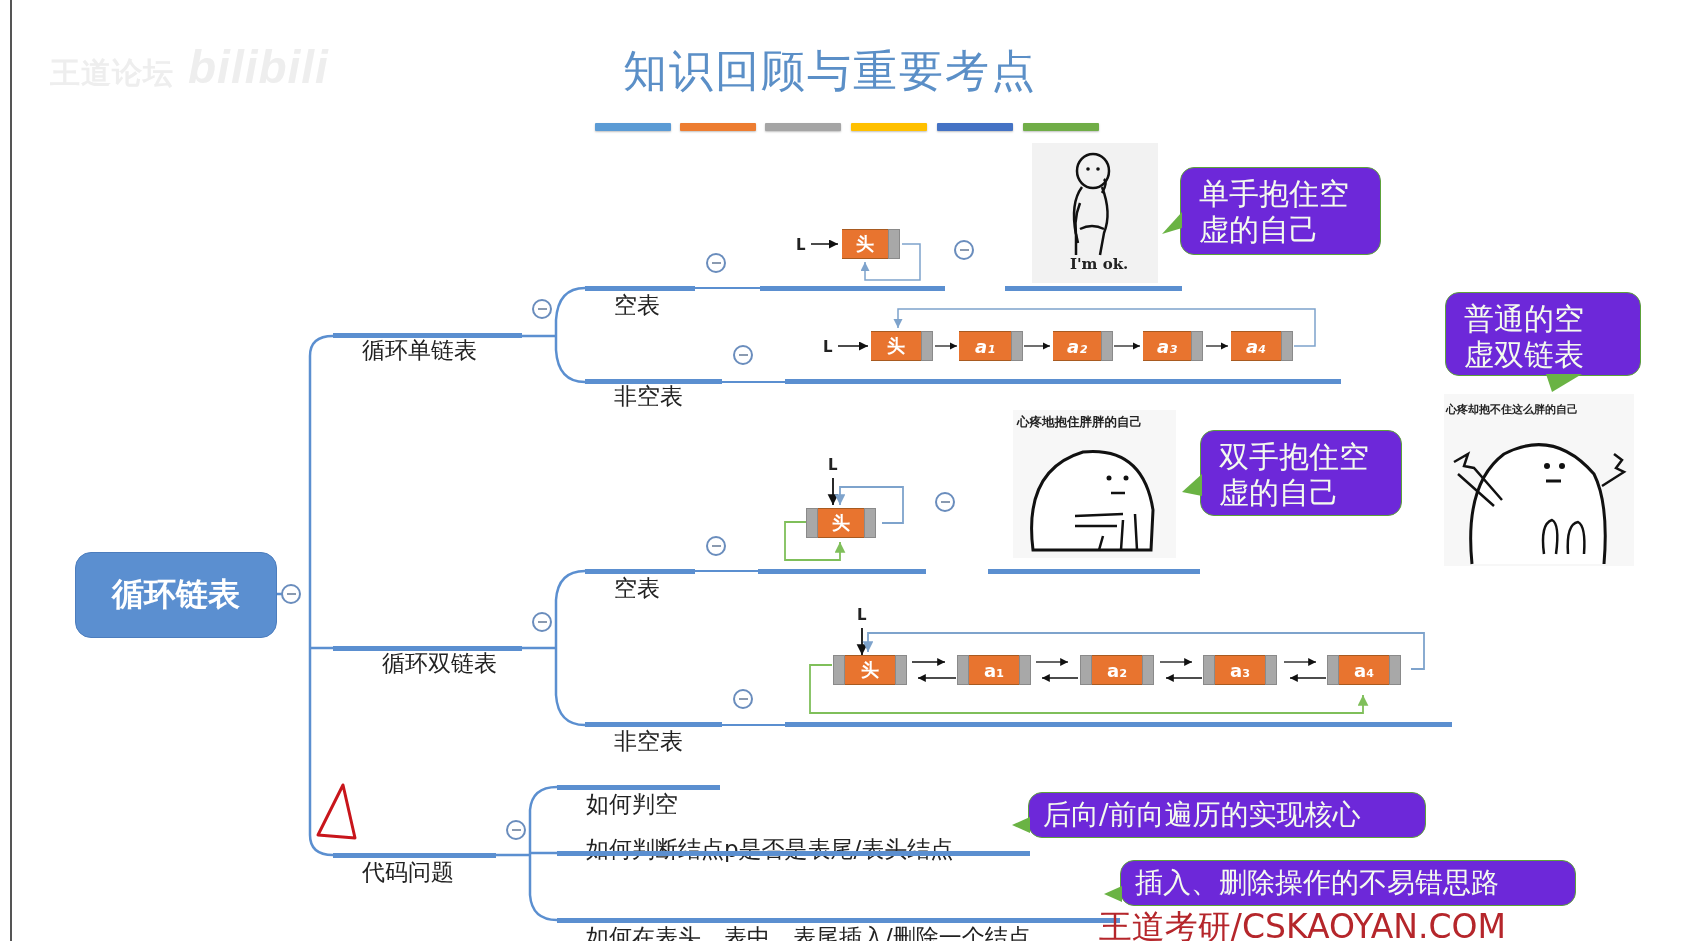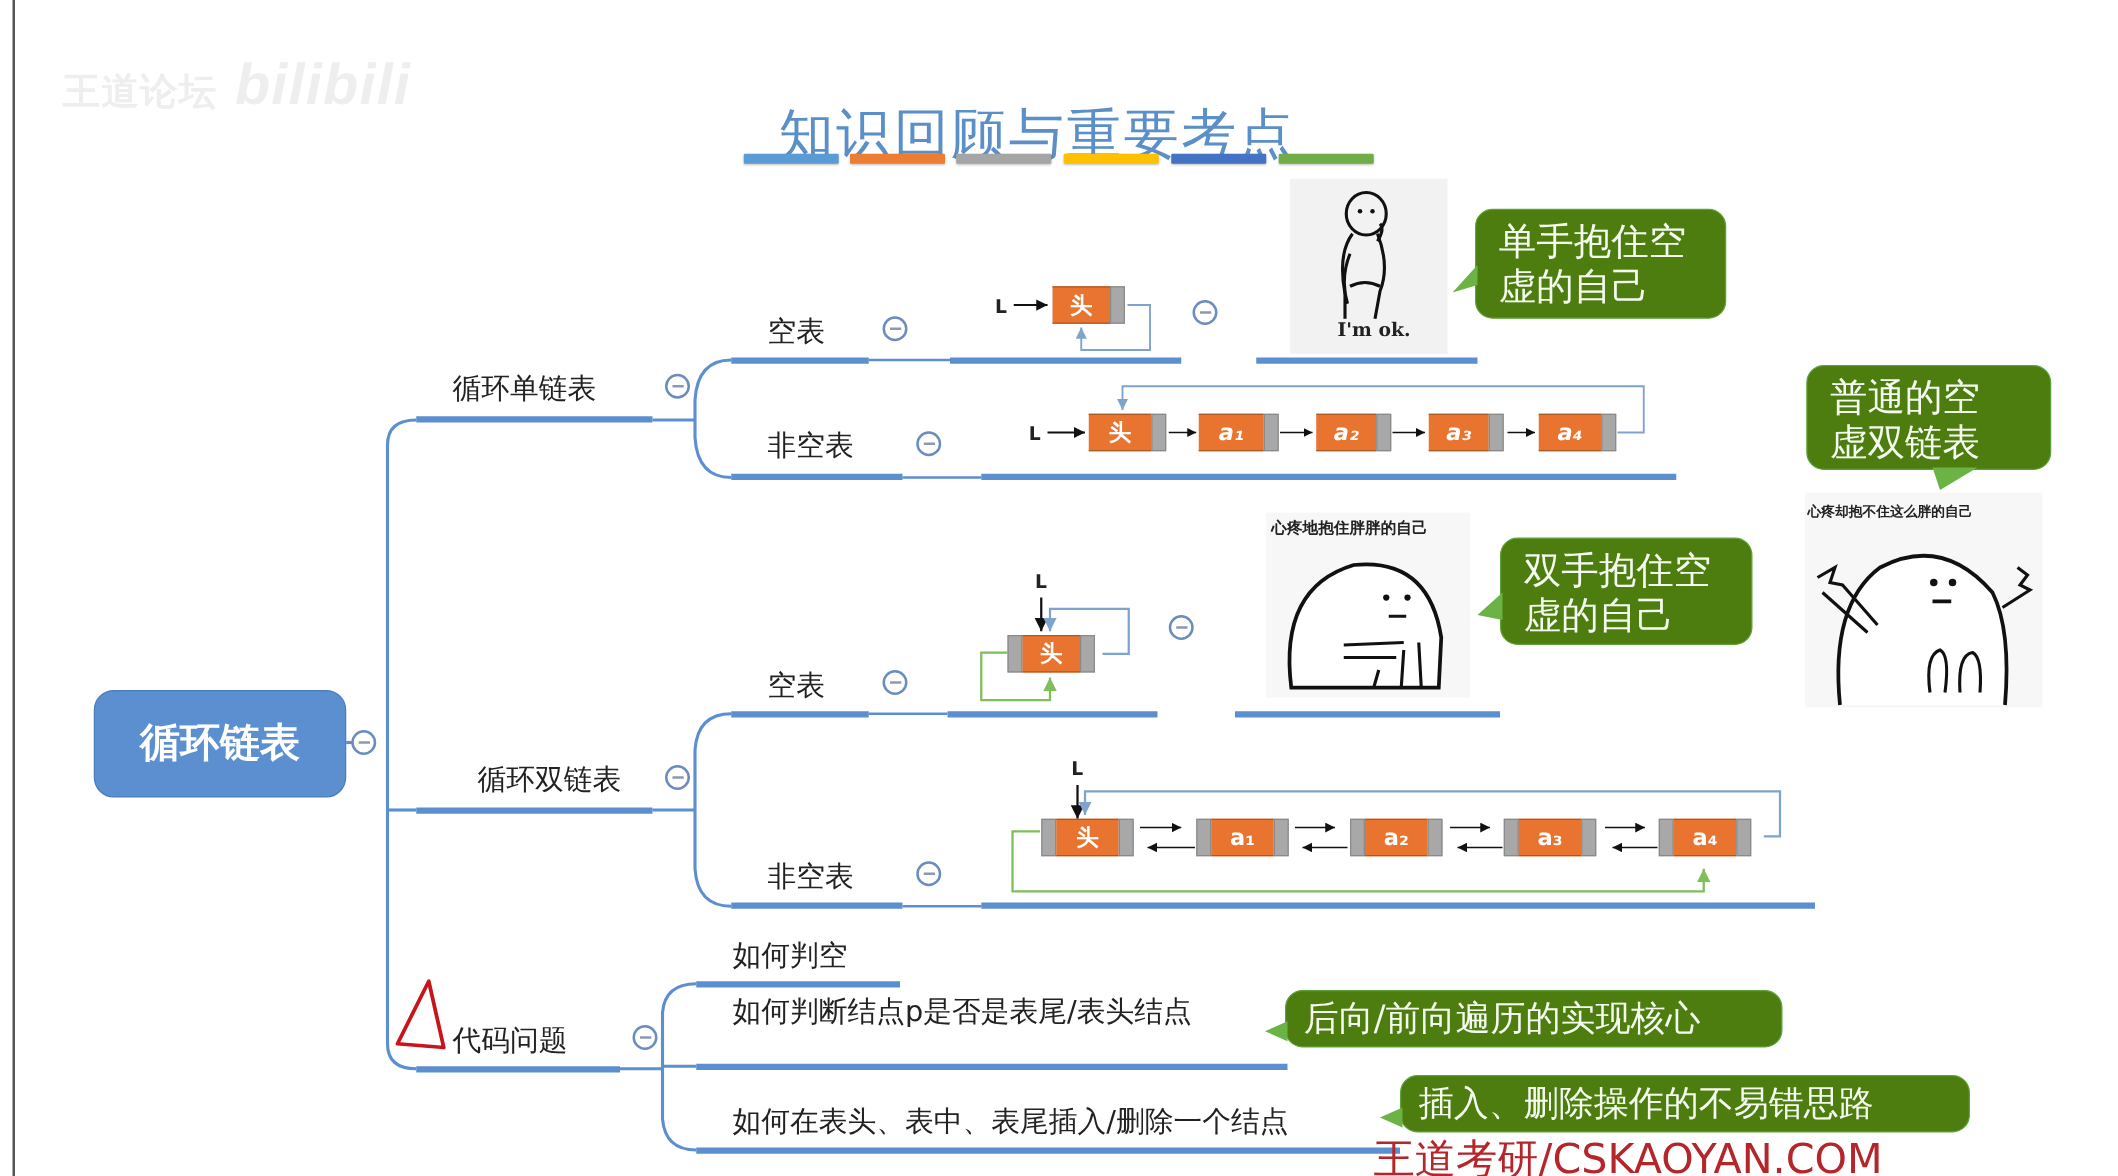--- a/index.html
+++ b/index.html
@@ -1,28 +1,28 @@
 <!DOCTYPE html>
 <html><head>
 <meta charset="utf-8">
 <style>
   html,body{margin:0;padding:0;}
   body{width:1694px;height:941px;position:relative;background:#ffffff;overflow:hidden;font-family:"DejaVu Sans","Liberation Sans",sans-serif;color:#222;}
   .abs{position:absolute;}
   .frame-left{left:10px;top:0;width:2px;height:941px;background:#555;}
   .watermark{left:50px;top:40px;font-size:30px;color:#eeeeee;font-weight:bold;letter-spacing:1px;}
   .watermark .logo{font-size:46px;margin-left:14px;font-family:"Liberation Sans",sans-serif;font-style:italic;}
-  .title{left:560px;top:42px;width:540px;text-align:center;font-size:44px;color:#5b8fc7;letter-spacing:2px;font-family:"DejaVu Serif",serif;margin-top:36px;}
+  .title{left:560px;top:42px;width:540px;text-align:center;font-size:44px;color:#5b8fc7;letter-spacing:2px;font-family:"DejaVu Serif",serif;}
   .cbar{top:123px;height:8px;width:76px;border-radius:1px;box-shadow:0 1px 2px rgba(0,0,0,.25);}
   .root{left:75px;top:552px;width:200px;height:84px;background:#5b8fd0;border-radius:16px;color:#fff;font-size:32px;font-weight:bold;display:flex;align-items:center;justify-content:center;border:1px solid #4c7dbd;}
   .collapse{width:20px;height:20px;border:2px solid #6a8dbd;border-radius:50%;background:#fff;box-sizing:border-box;display:flex;align-items:center;justify-content:center;}
   .collapse::after{content:"";width:9px;height:2px;background:#8a9ab0;}
-  .label{font-size:23px;color:#222;white-space:nowrap;}
+  .label{font-size:23px;color:#222;white-space:nowrap;margin-top:40px;}
   .uline{height:5px;background:#5b8fd0;}
-  .bubble{background:#4d7c0f;color:#f4fbee;border-radius:14px;font-size:30px;line-height:36px;padding:8px 18px;box-sizing:border-box;border:1px solid #5da23a;font-family:"DejaVu Serif",serif;}
+  .bubble{background:#6d28d9;color:#f4fbee;border-radius:14px;font-size:30px;line-height:36px;padding:8px 18px;box-sizing:border-box;border:1px solid #5da23a;font-family:"DejaVu Serif",serif;}
   .pic{background:#f2f2f2;}
   .node{position:absolute;height:30px;display:flex;}
   .node .g{width:12px;background:#a8a8a8;border:1px solid #8a8a8a;box-sizing:border-box;}
   .node .o{background:#e8742f;color:#fff;display:flex;align-items:center;justify-content:center;font-size:18px;font-style:italic;font-weight:bold;border-top:1px solid #a85a20;border-bottom:1px solid #a85a20;box-sizing:border-box;}
   .node .o.plain{font-style:normal;}
   .wm{right:188px;top:905px;font-size:33px;color:#b5262b;}
   svg{position:absolute;left:0;top:0;}
 </style>
 </head>
 <body>

